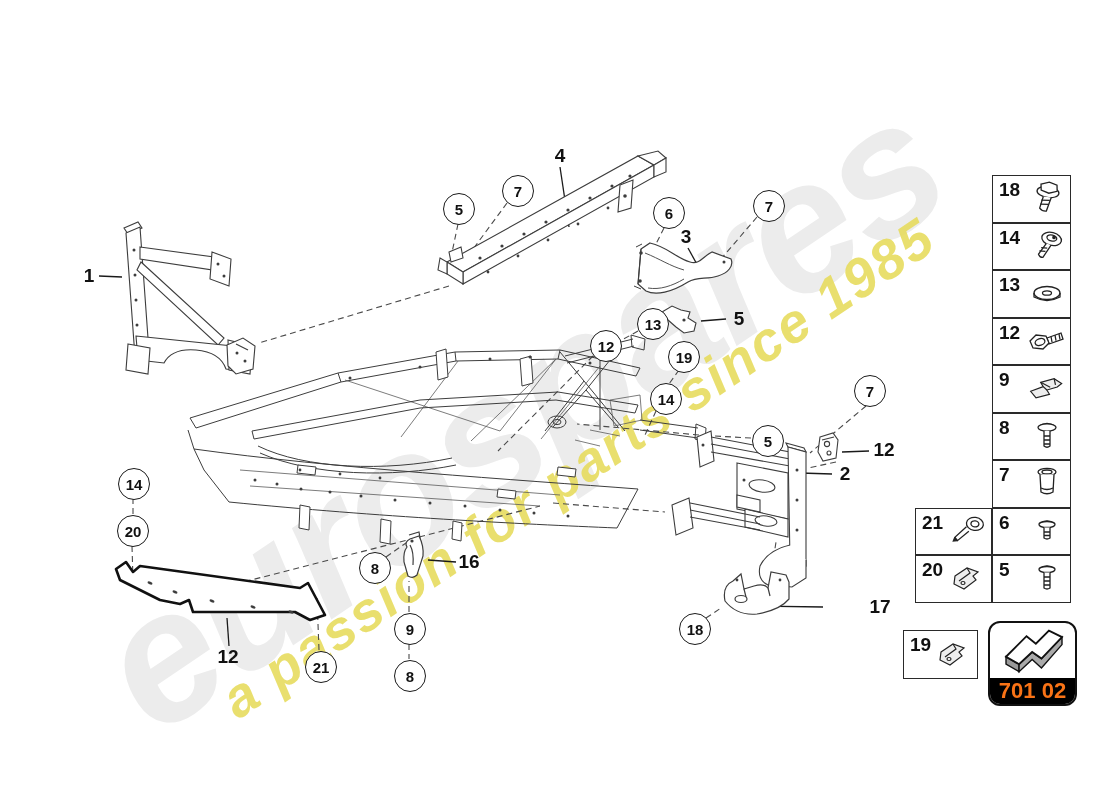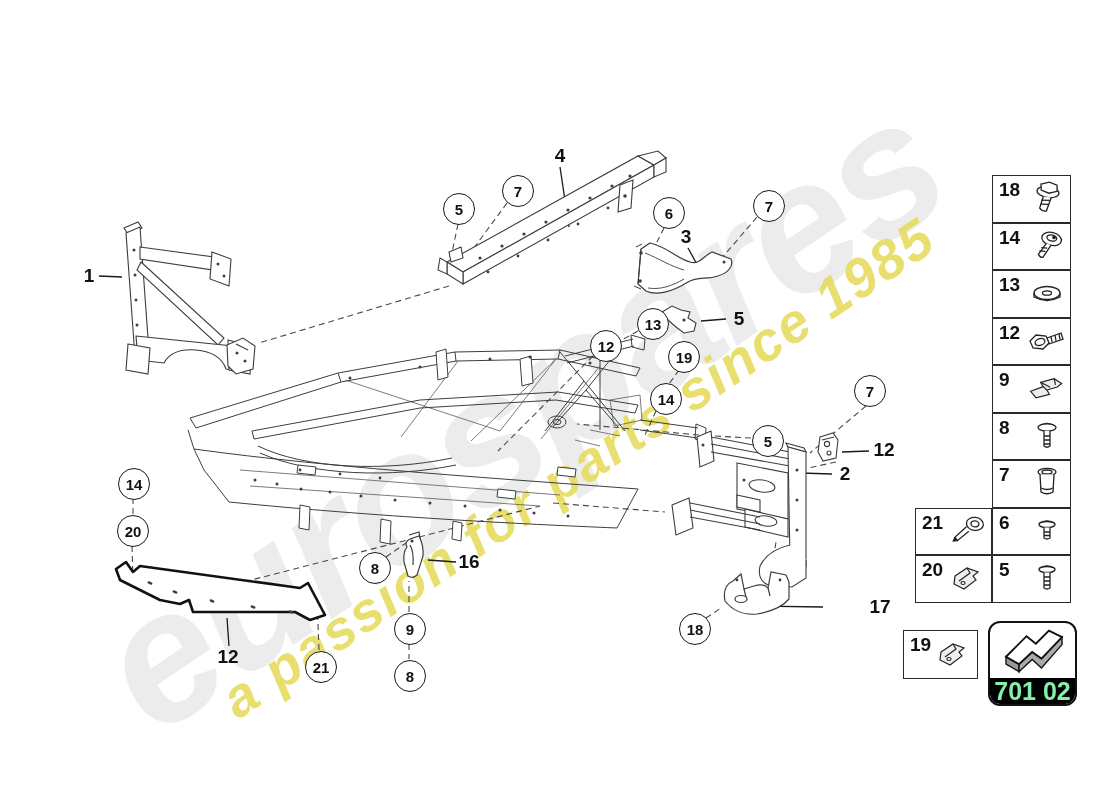--- a/index.html
+++ b/index.html
@@ -39,21 +39,21 @@
     border:1.6px solid #2a2a2a;background:#fff;z-index:5;cursor:pointer;
   }
   .pnum{position:absolute;left:6px;top:3px;font-size:19px;font-weight:bold;color:#111;}
   .picon{position:absolute;right:1px;top:3px;}
   .codebox{
     position:absolute;left:988px;top:621px;width:89px;height:85px;box-sizing:border-box;
     border:2.5px solid #111;border-radius:12px;background:#fff;overflow:hidden;z-index:5;cursor:pointer;
   }
   .codebar{
     position:absolute;left:0;right:0;bottom:0;height:26px;background:#000;
-    color:#86efac;font-size:25px;font-weight:bold;text-align:center;line-height:26px;
+    color:#f97316;font-size:22px;font-weight:bold;text-align:center;line-height:26px;
   }
   .codebox svg{position:absolute;left:6px;top:2px;}
 </style>
 </head>
 <body>
 
 <div class="wm-gray">eurospares</div>
 <div class="wm-yellow">a passion for parts since 1985</div>
 
 <svg id="draw" width="1100" height="800" viewBox="0 0 1100 800">

